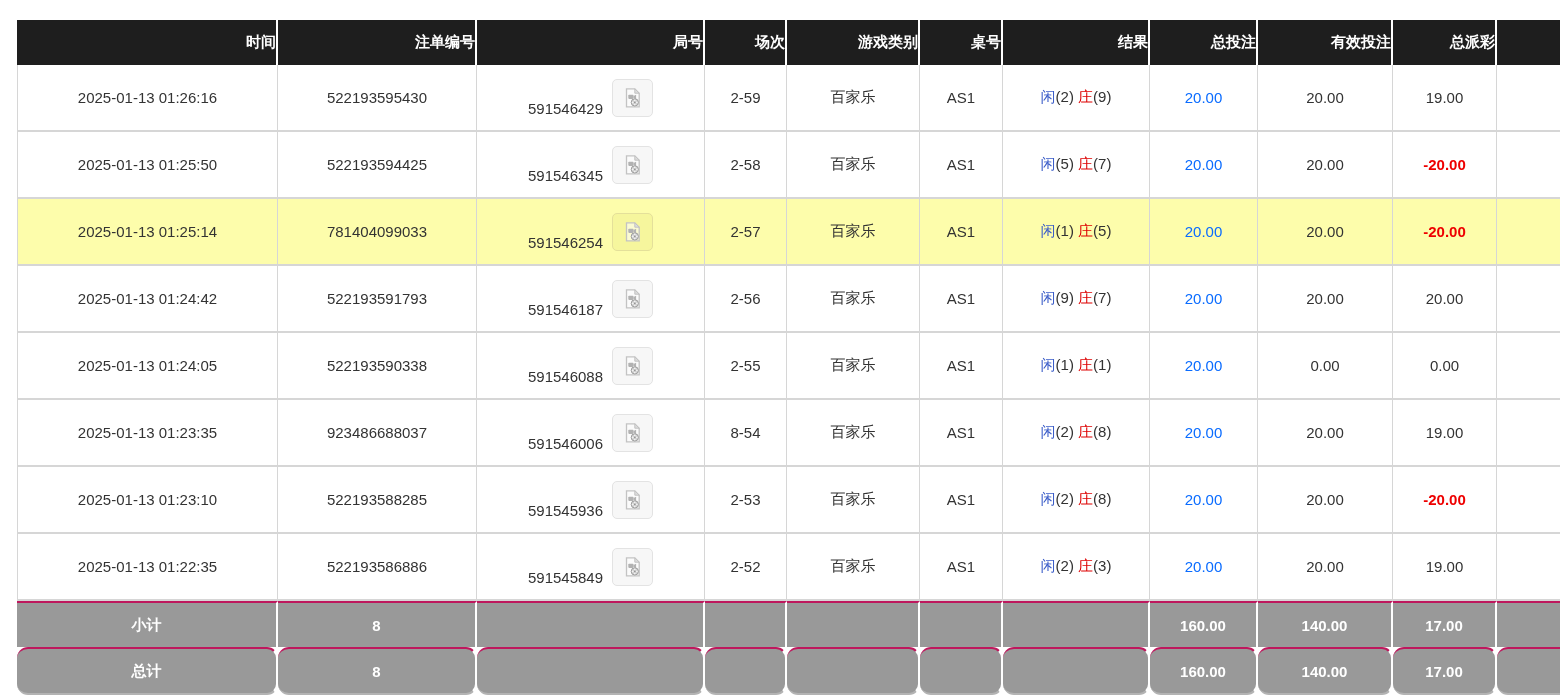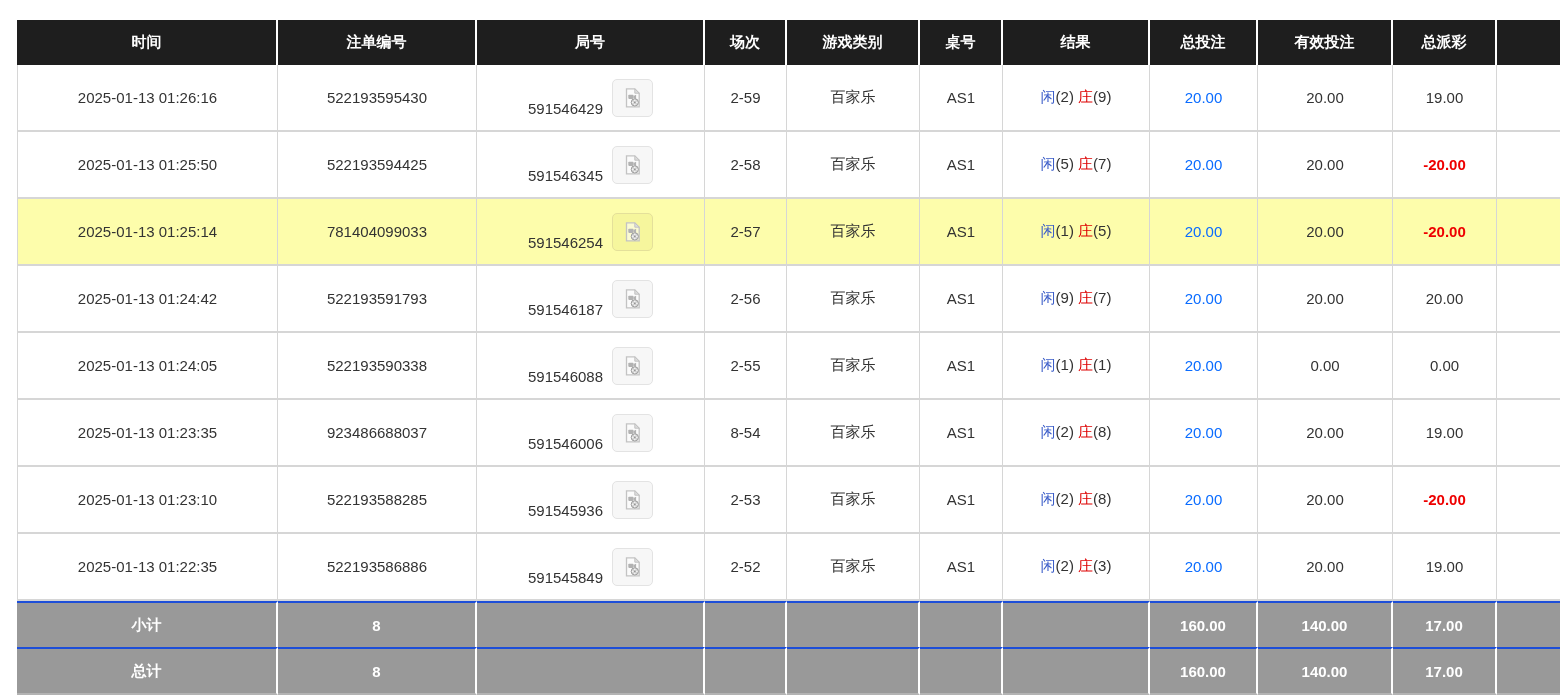--- a/index.html
+++ b/index.html
@@ -19,21 +19,21 @@
     font-family:"Liberation Sans","DejaVu Sans",sans-serif;
     color:var(--text);
   }
   .page{padding:20px 0 0 17px;}
   table.bet-table{
     border-collapse:separate;border-spacing:0;table-layout:fixed;
     width:1595px;
   }
   thead th{
     background:var(--header-bg);color:#ffffff;font-weight:700;font-size:15px;
-    height:45px;padding:0;text-align:center;border-right:2px solid #ffffff;
+    height:45px;padding:0;text-align:right;border-right:2px solid #ffffff;
     overflow:hidden;white-space:nowrap;
   }
   thead th:last-child{border-right:none;}
   tbody td{
     background:#ffffff;height:65px;padding:0 4px;text-align:center;
     font-size:15px;color:var(--text);vertical-align:middle;
     border-bottom:2px solid var(--grid);border-right:1px solid var(--grid);
     overflow:hidden;white-space:nowrap;
   }
   tbody td:first-child{border-left:1px solid var(--grid);}
@@ -48,25 +48,25 @@
   tr.highlight .video-btn{background:rgba(190,190,40,0.10);border-color:#e4e09a;}
   .video-btn svg{display:block;}
   .result-player{color:var(--player-blue);}
   .result-banker{color:var(--banker-red);}
   .result-num{color:var(--text);}
   td.bet-amount{color:var(--amount-blue);}
   td.payout.neg{color:var(--negative-red);font-weight:bold;}
   tfoot td{
     background:var(--footer-bg);color:#ffffff;font-weight:700;font-size:15px;
     height:44px;padding:0;text-align:center;vertical-align:middle;
-    border-right:2px solid #ffffff;border-top:2px solid #1d4ed8;
+    border-right:2px solid #ffffff;border-top:2px solid #be185d;
     overflow:hidden;white-space:nowrap;
   }
   tfoot td:last-child{border-right:none;}
-  tfoot tr:last-child td{border-bottom:2px solid #b3b3b3;}
+  tfoot tr:last-child td{border-bottom:2px solid #b3b3b3;border-radius:11px;}
 </style>
 </head>
 <body>
 
 <div class="page">
   <table class="bet-table">
     <colgroup>
       <col style="width:261px">
         <col style="width:199px">
         <col style="width:228px">

